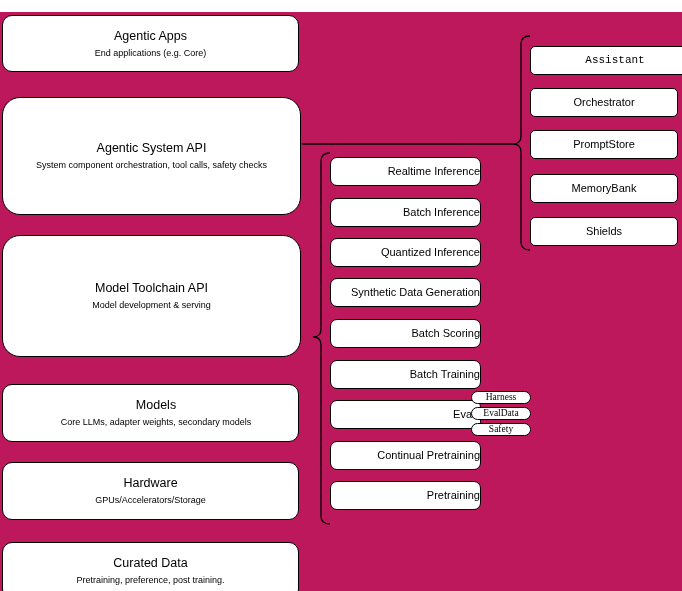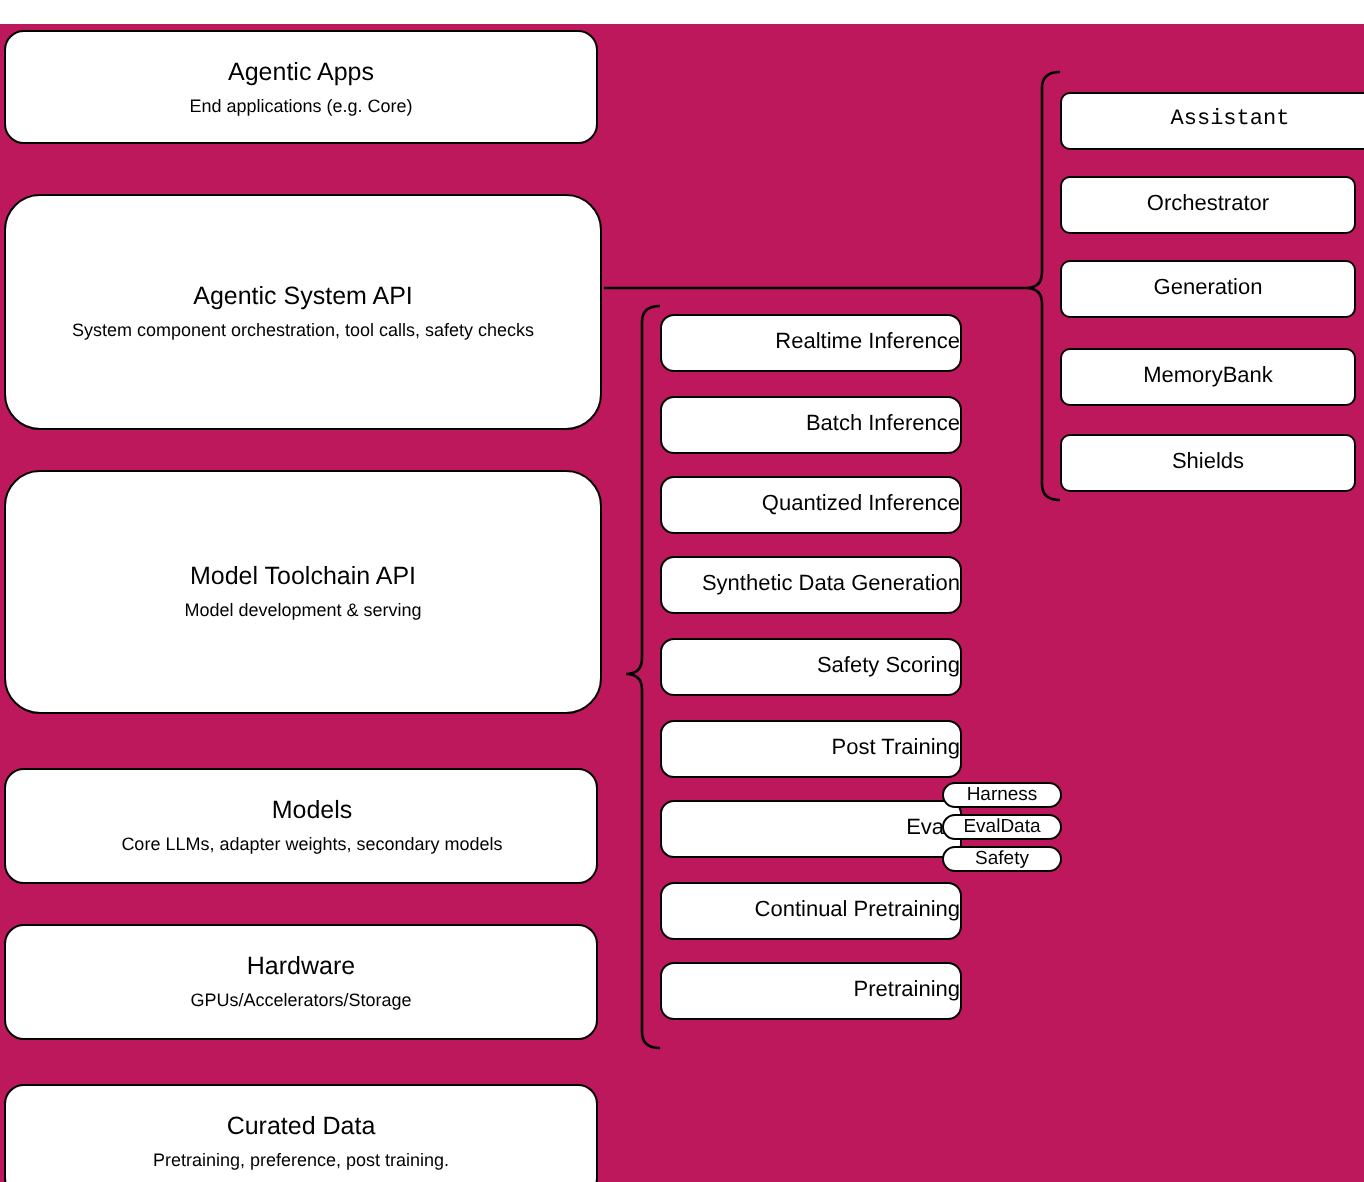--- a/index.html
+++ b/index.html
@@ -26,21 +26,21 @@
     flex-direction: column;
     align-items: center;
     justify-content: center;
     text-align: center;
     line-height: 1.2;
   }
   .r10 { border-radius: 10px; }
   .r18 { border-radius: 18px; }
   .r7  { border-radius: 7px; align-items: flex-end; }
   .r5  { border-radius: 5px; }
-  .pill { border-radius: 999px; }
+  .pill { border-radius: 999px; font-family: Liberation Serif, serif; }
   .title { font-size: 12.5px; }
   .subtitle { font-size: 9px; margin-top: 4px; }
   .mid-label { font-size: 11px; }
   .right-label { font-size: 11px; }
   .tag-label { font-size: 9.5px; line-height: 1; }
   #wires {
     position: absolute;
     top: 0; left: 0;
     width: 682px; height: 591px;
     pointer-events: none;
@@ -93,24 +93,24 @@
   <div class="box r7" style="left:330px; top:186px; width:151px; height:29px;">
     <div class="mid-label">Batch Inference</div>
   </div>
   <div class="box r7" style="left:330px; top:226px; width:151px; height:29px;">
     <div class="mid-label">Quantized Inference</div>
   </div>
   <div class="box r7" style="left:330px; top:266px; width:151px; height:29px;">
     <div class="mid-label">Synthetic Data Generation</div>
   </div>
   <div class="box r7" style="left:330px; top:307px; width:151px; height:29px;">
-    <div class="mid-label">Safety Scoring</div>
+    <div class="mid-label">Batch Scoring</div>
   </div>
   <div class="box r7" style="left:330px; top:348px; width:151px; height:29px;">
-    <div class="mid-label">Post Training</div>
+    <div class="mid-label">Batch Training</div>
   </div>
   <div class="box r7" style="left:330px; top:388px; width:151px; height:29px;">
     <div class="mid-label">Evals</div>
   </div>
   <div class="box r7" style="left:330px; top:429px; width:151px; height:29px;">
     <div class="mid-label">Continual Pretraining</div>
   </div>
   <div class="box r7" style="left:330px; top:469px; width:151px; height:29px;">
     <div class="mid-label">Pretraining</div>
   </div>
@@ -125,21 +125,21 @@
     <div class="tag-label">Safety</div>
   </div>
 
   <div class="box r5" style="left:530px; top:34px; width:170px; height:29px;font-family:Liberation Mono, monospace;">
     <div class="right-label">Assistant</div>
   </div>
   <div class="box r5" style="left:530px; top:76px; width:148px; height:29px;">
     <div class="right-label">Orchestrator</div>
   </div>
   <div class="box r5" style="left:530px; top:118px; width:148px; height:29px;">
-    <div class="right-label">Generation</div>
+    <div class="right-label">PromptStore</div>
   </div>
   <div class="box r5" style="left:530px; top:162px; width:148px; height:29px;">
     <div class="right-label">MemoryBank</div>
   </div>
   <div class="box r5" style="left:530px; top:205px; width:148px; height:29px;">
     <div class="right-label">Shields</div>
   </div>
 
 </div>
 

